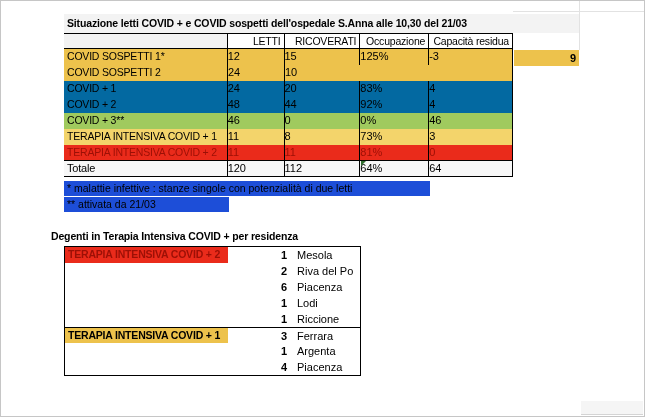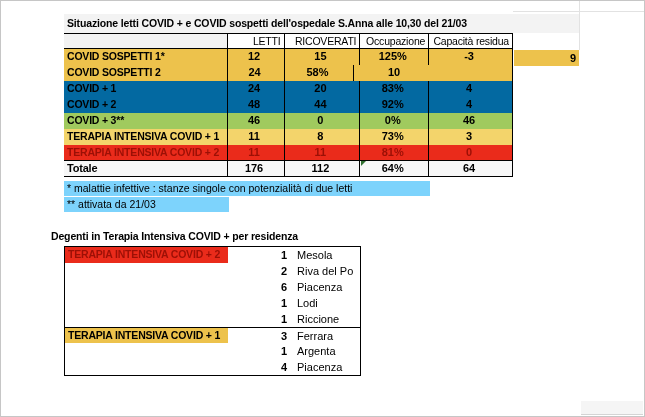--- a/index.html
+++ b/index.html
@@ -22,47 +22,47 @@
   .title2 { position:absolute; left:47px; top:227px; width:300px; height:17px;
     font-weight:bold; font-size:10.5px; letter-spacing:-0.15px; line-height:17px;
     padding-left:3px; white-space:nowrap; }
 
   
   .table1 { position:absolute; left:63px; top:32px; width:449px;
     border-top:1px solid #000; border-right:1px solid #000; }
   .t1-row { display:flex; height:16px; }
   .t1-header { height:15px; border-bottom:1px solid #000; }
   .t1-header .cell { font-weight:normal; font-size:10.5px; letter-spacing:-0.2px; }
-  .cell { height:100%; line-height:15px; font-size:11px; font-weight:bold; overflow:hidden; white-space:nowrap; }
+  .cell { height:100%; line-height:15px; font-size:11px; font-weight:normal; overflow:hidden; white-space:nowrap; }
   .c-label { width:163px; padding-left:3px; font-size:10.5px; letter-spacing:-0.2px; }
   .c-letti { width:57px; }
   .c-ric   { width:76px; }
   .c-occ   { width:69px; }
   .c-cap   { width:84px; }
-  .c-num   { text-align:center; padding-right:3px; border-left:1px solid #000; }
+  .c-num   { text-align:left; padding-right:3px; border-left:1px solid #000; }
   .t1-header .c-num { text-align:right; padding-left:2px; }
   .t1-header .c-label { background:#f2f2f2; }
   .row-gold      { background:#edc24c; }
   .row-orange    { background:#0369a1; }
   .row-green     { background:#a0ca5e; }
   .row-lightgold { background:#f3d46b; }
   .row-red       { background:#ea2b1b; color:#9c1006; border-bottom:1px solid #000; }
   .t1-total { background:#f7f7f7; border-bottom:1px solid #000; }
   .t1-total .cell { font-size:11px; }
   .occ-rel { position:relative; }
   .err-tri { position:absolute; left:1px; top:0; width:0; height:0;
     border-top:5px solid #2f6f2f; border-right:5px solid transparent; }
 
   
   .extra-cell { position:absolute; left:513px; top:49px; width:65px; height:16px;
     background:#edc24c; font-weight:bold; font-size:11px; line-height:16px;
     text-align:right; padding-right:3px; }
 
   
-  .footnote { position:absolute; height:15px; background:#7dd3fc; font-size:10.5px;
+  .footnote { position:absolute; height:15px; background:#1d4ed8; font-size:10.5px;
     line-height:15px; padding-left:3px; white-space:nowrap; }
   .fn1 { left:63px; top:180px; width:366px; }
   .fn2 { left:63px; top:196px; width:165px; }
 
   
   .table2 { position:absolute; left:63px; top:245px; width:297px; border:1px solid #000; }
   .t2-row { display:flex; height:16px; }
   .t2-divider { border-top:1px solid #000; }
   .t2-label { width:163px; height:100%; font-weight:bold; font-size:10.5px;
     letter-spacing:-0.2px; line-height:15px; padding-left:3px; white-space:nowrap; overflow:hidden; }
@@ -95,21 +95,20 @@
         <div class="t1-row row-gold">
           <div class="cell c-label">COVID SOSPETTI 1*</div>
           <div class="cell c-num c-letti">12</div>
           <div class="cell c-num c-ric">15</div>
           <div class="cell c-num c-occ">125%</div>
           <div class="cell c-num c-cap">-3</div>
         </div>
         <div class="t1-row row-gold">
           <div class="cell c-label">COVID SOSPETTI 2</div>
           <div class="cell c-num c-letti">24</div>
-          <div class="cell c-num c-occ">58%</div>
           <div class="cell c-num c-cap">10</div>
         </div>
         <div class="t1-row row-orange">
           <div class="cell c-label">COVID + 1</div>
           <div class="cell c-num c-letti">24</div>
           <div class="cell c-num c-ric">20</div>
           <div class="cell c-num c-occ">83%</div>
           <div class="cell c-num c-cap">4</div>
         </div>
         <div class="t1-row row-orange">
@@ -136,21 +135,21 @@
         <div class="t1-row row-red">
           <div class="cell c-label">TERAPIA INTENSIVA COVID + 2</div>
           <div class="cell c-num c-letti">11</div>
           <div class="cell c-num c-ric">11</div>
           <div class="cell c-num c-occ">81%</div>
           <div class="cell c-num c-cap">0</div>
         </div>
       </div>
     <div class="t1-row t1-total">
       <div class="cell c-label">Totale</div>
-      <div class="cell c-num c-letti">176</div>
+      <div class="cell c-num c-letti">120</div>
       <div class="cell c-num c-ric">112</div>
       <div class="cell c-num c-occ occ-rel">
         <div class="err-tri"></div>
         <span>64%</span>
       </div>
       <div class="cell c-num c-cap">64</div>
     </div>
   </div>
 
   <div class="extra-cell">9</div>

